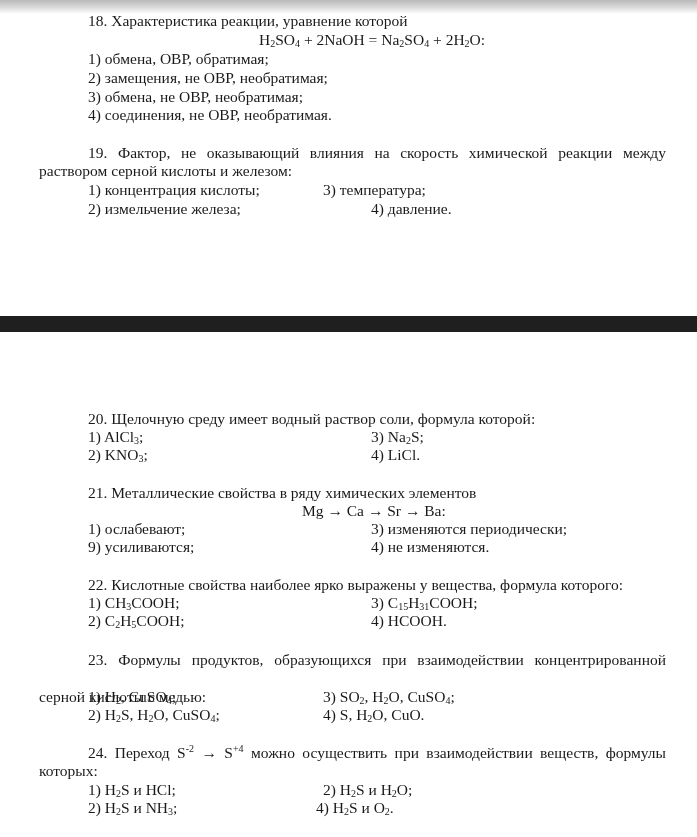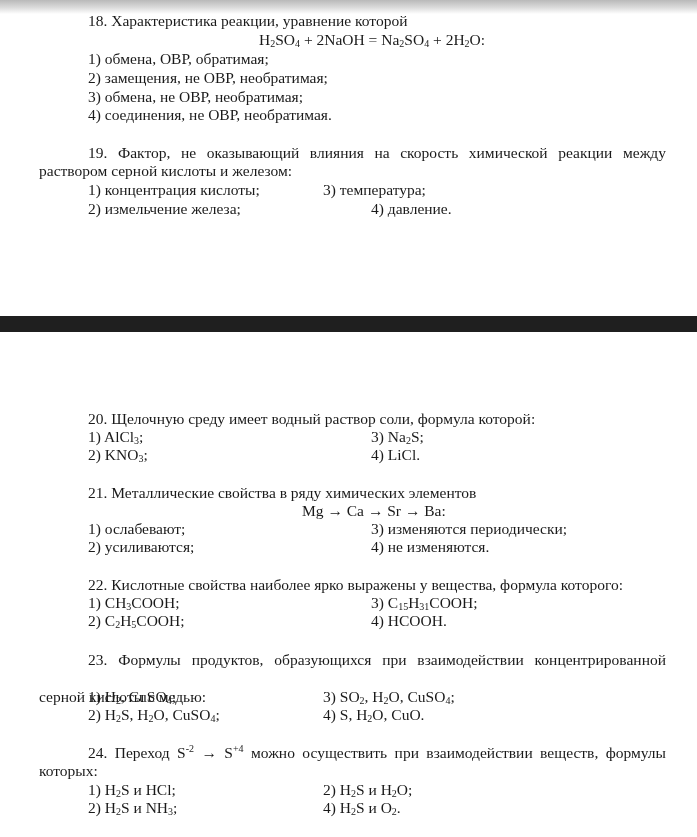--- a/index.html
+++ b/index.html
@@ -56,35 +56,35 @@
   <div class="ln" style="left:88px; top:410px;">20. Щелочную среду имеет водный раствор соли, формула которой:</div>
   <div class="ln" style="left:88px; top:428px;"><span>1) AlCl</span><sub>3</sub><span>;</span></div>
   <div class="ln" style="left:371px; top:428px;"><span>3) Na</span><sub>2</sub><span>S;</span></div>
   <div class="ln" style="left:88px; top:446px;font-family:Liberation Serif, serif;"><span>2) KNO</span><sub>3</sub><span>;</span></div>
   <div class="ln" style="left:371px; top:446px;">4) LiCl.</div>
 
   <div class="ln" style="left:88px; top:484px;text-align:right;">21. Металлические свойства в ряду химических элементов</div>
   <div class="ln" style="left:302px; top:502px;">Mg → Ca → Sr → Ba:</div>
   <div class="ln" style="left:88px; top:520px;">1) ослабевают;</div>
   <div class="ln" style="left:371px; top:520px;">3) изменяются периодически;</div>
-  <div class="ln" style="left:88px; top:538px;">2) усиливаются;</div>
+  <div class="ln" style="left:88px; top:538px;">9) усиливаются;</div>
   <div class="ln" style="left:371px; top:538px;">4) не изменяются.</div>
 
   <div class="ln" style="left:88px; top:576px;">22. Кислотные свойства наиболее ярко выражены у вещества, формула которого:</div>
   <div class="ln" style="left:88px; top:594px;"><span>1) CH</span><sub>3</sub><span>COOH;</span></div>
   <div class="ln" style="left:371px; top:594px;"><span>3) C</span><sub>15</sub><span>H</span><sub>31</sub><span>COOH;</span></div>
   <div class="ln" style="left:88px; top:612px;"><span>2) C</span><sub>2</sub><span>H</span><sub>5</sub><span>COOH;</span></div>
   <div class="ln" style="left:371px; top:612px;">4) HCOOH.</div>
 
   <div class="just" style="left:88px; top:651px; width:578px;">23. Формулы продуктов, образующихся при взаимодействии концентрированной</div>
   <div class="ln" style="left:39px; top:669px;margin-top:19px;">серной кислоты с медью:</div>
   <div class="ln" style="left:88px; top:688px;"><span>1) H</span><sub>2</sub><span>, CuSO</span><sub>4</sub><span>;</span></div>
   <div class="ln" style="left:323px; top:688px;"><span>3) SO</span><sub>2</sub><span>, H</span><sub>2</sub><span>O, CuSO</span><sub>4</sub><span>;</span></div>
   <div class="ln" style="left:88px; top:706px;"><span>2) H</span><sub>2</sub><span>S, H</span><sub>2</sub><span>O, CuSO</span><sub>4</sub><span>;</span></div>
   <div class="ln" style="left:323px; top:706px;"><span>4) S, H</span><sub>2</sub><span>O, CuO.</span></div>
 
   <div class="just" style="left:88px; top:744px; width:578px;"><span>24. Переход S</span><sup>-2</sup><span> → S</span><sup>+4</sup><span> можно осуществить при взаимодействии веществ, формулы</span></div>
   <div class="ln" style="left:39px; top:762px;">которых:</div>
   <div class="ln" style="left:88px; top:781px;"><span>1) H</span><sub>2</sub><span>S и HCl;</span></div>
   <div class="ln" style="left:323px; top:781px;"><span>2) H</span><sub>2</sub><span>S и H</span><sub>2</sub><span>O;</span></div>
   <div class="ln" style="left:88px; top:799px;"><span>2) H</span><sub>2</sub><span>S и NH</span><sub>3</sub><span>;</span></div>
-  <div class="ln" style="left:323px; top:799px;"><span>4) H</span><sub>2</sub><span>S и O</span><sub>2</sub><span>.</span></div>
+  <div class="ln" style="left:316px; top:799px;"><span>4) H</span><sub>2</sub><span>S и O</span><sub>2</sub><span>.</span></div>
 </section>
 
 </body></html>

